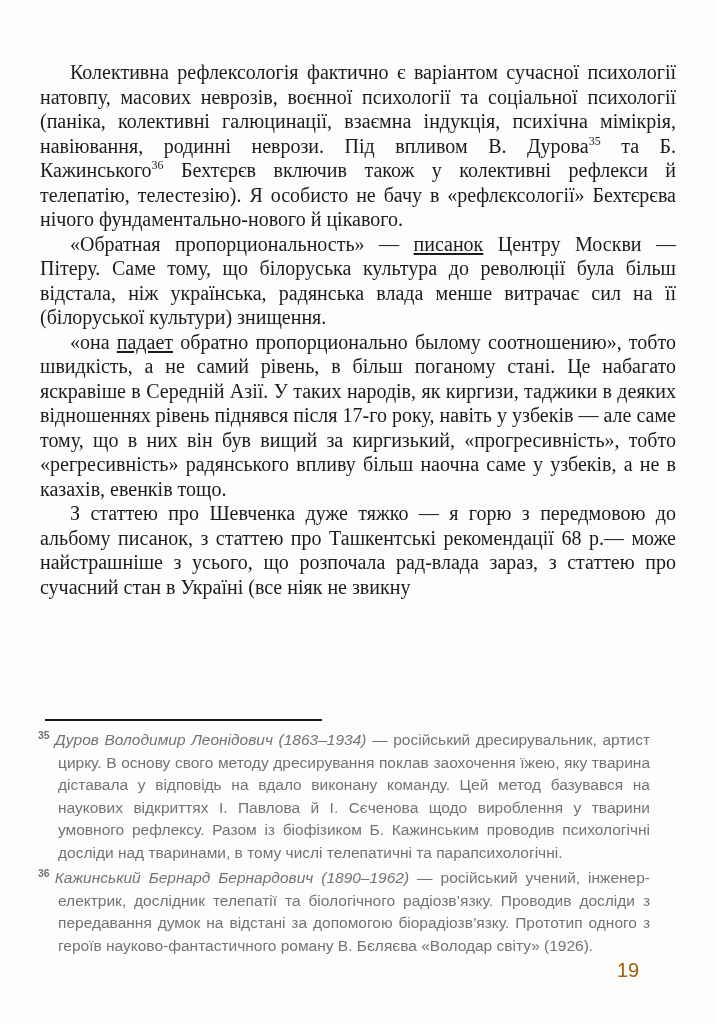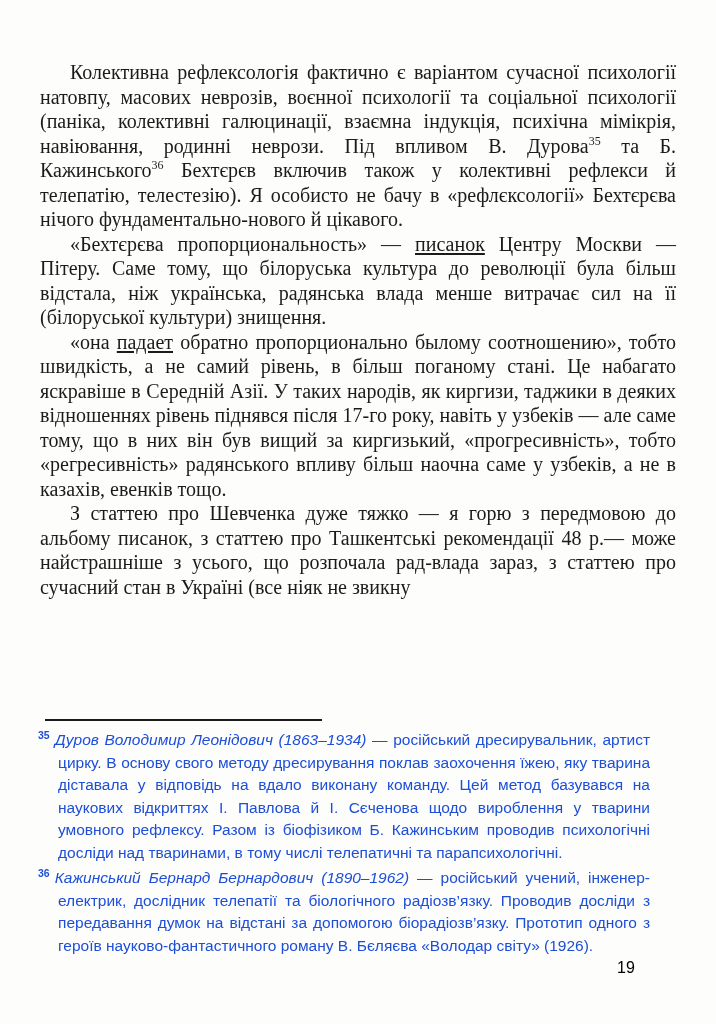--- a/index.html
+++ b/index.html
@@ -44,21 +44,21 @@
   }
   .footnotes {
     position: absolute;
     top: 729px;
     left: 38px;
     width: 612px;
     font-family: "Liberation Sans", sans-serif;
     font-size: 15.5px;
     line-height: 22.5px;
     text-align: justify;
-    color: #1d4ed8;
+    color: #737373;
   }
   .footnote {
     padding-left: 20px;
     text-indent: -20px;
     margin-bottom: 3px;
   }
   .fn-marker {
     font-size: 10.5px;
     line-height: 0;
     vertical-align: super;
@@ -66,38 +66,38 @@
     font-weight: bold;
   }
   .fn-lead {
     font-style: italic;
   }
   .page-number {
     position: absolute;
     top: 959px;
     left: 617px;
     font-family: "Liberation Sans", sans-serif;
-    font-size: 16px;
-    color: #000000;
+    font-size: 20px;
+    color: #a16207;
   }
 </style>
 </head>
 <body>
 
 <div class="page">
 
   <div class="main-text">
     <p class="para"><span>Колективна рефлексологія фактично є варіантом сучасної психології натовпу, масових неврозів, воєнної психології та соціальної психології (паніка, колективні галюцинації, взаємна індукція, психічна мімікрія, навіювання, родинні неврози. Під впливом В. Дурова</span><sup class="fnref">35</sup><span> та Б. Кажинського</span><sup class="fnref">36</sup><span> Бехтєрєв включив також у колективні рефлекси й телепатію, телестезію). Я особисто не бачу в «рефлєксології» Бехтєрєва нічого фундаментально-нового й цікавого.</span></p>
 
-    <p class="para"><span>«Бехтєрєва пропорциональность» — </span><span class="u">писанок</span><span> Центру Москви — Пітеру. Саме тому, що білоруська культура до революції була більш відстала, ніж українська, радянська влада менше витрачає сил на її (білоруської культури) знищення.</span></p>
+    <p class="para"><span>«Обратная пропорциональность» — </span><span class="u">писанок</span><span> Центру Москви — Пітеру. Саме тому, що білоруська культура до революції була більш відстала, ніж українська, радянська влада менше витрачає сил на її (білоруської культури) знищення.</span></p>
 
     <p class="para"><span>«она </span><span class="u">падает</span><span> обратно пропорционально былому соотношению», тобто швидкість, а не самий рівень, в більш поганому стані. Це набагато яскравіше в Середній Азії. У таких народів, як киргизи, таджики в деяких відношеннях рівень піднявся після 17-го року, навіть у узбеків — але саме тому, що в них він був вищий за киргизький, «прогресивність», тобто «регресивність» радянського впливу більш наочна саме у узбеків, а не в казахів, евенків тощо.</span></p>
 
 
-    <p class="para"><span>З статтею про Шевченка дуже тяжко — я горю з передмовою до альбому писанок, з статтею про Ташкентські рекомендації 48 р.— може найстрашніше з усього, що розпочала рад-влада зараз, з статтею про сучасний стан в Україні (все ніяк не звикну</span></p>
+    <p class="para"><span>З статтею про Шевченка дуже тяжко — я горю з передмовою до альбому писанок, з статтею про Ташкентські рекомендації 68 р.— може найстрашніше з усього, що розпочала рад-влада зараз, з статтею про сучасний стан в Україні (все ніяк не звикну</span></p>
   </div>
 
   <div class="fn-sep"></div>
 
   <div class="footnotes">
     <div class="footnote"><sup class="fn-marker">35</sup><span class="fn-lead">Дуров Володимир Леонідович (1863–1934)</span><span> — російський дресирувальник, артист цирку. В основу свого методу дресирування поклав заохочення їжею, яку тварина діставала у відповідь на вдало виконану команду. Цей метод базувався на наукових відкриттях І. Павлова й І. Сєченова щодо вироблення у тварини умовного рефлексу. Разом із біофізиком Б. Кажинським проводив психологічні досліди над тваринами, в тому числі телепатичні та парапсихологічні.</span></div>
 
     <div class="footnote"><sup class="fn-marker">36</sup><span class="fn-lead">Кажинський Бернард Бернардович (1890–1962)</span><span> — російський учений, інженер-електрик, дослідник телепатії та біологічного радіозв’язку. Проводив досліди з передавання думок на відстані за допомогою біорадіозв’язку. Прототип одного з героїв науково-фантастичного роману В. Бєляєва «Володар світу» (1926).</span></div>
   </div>
 

